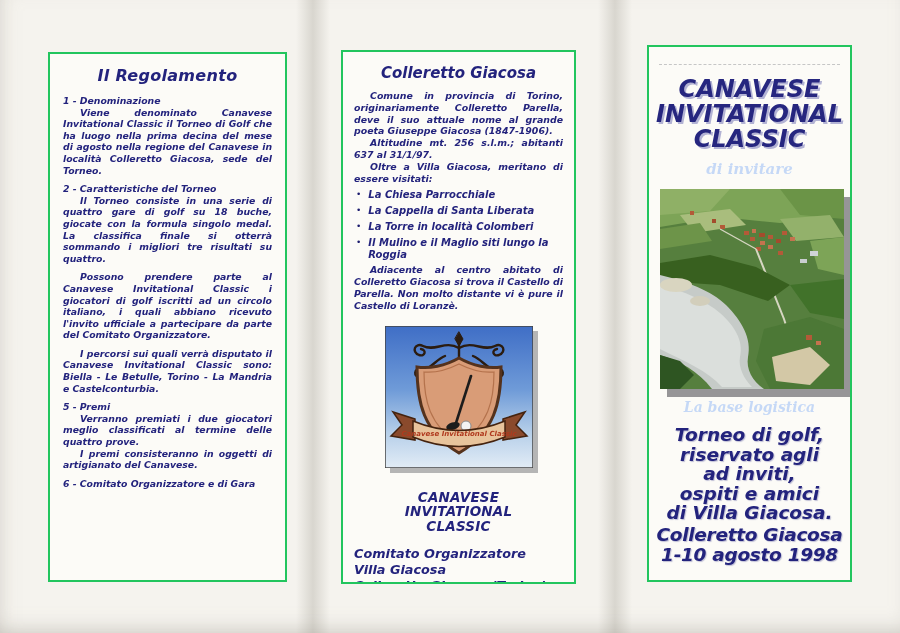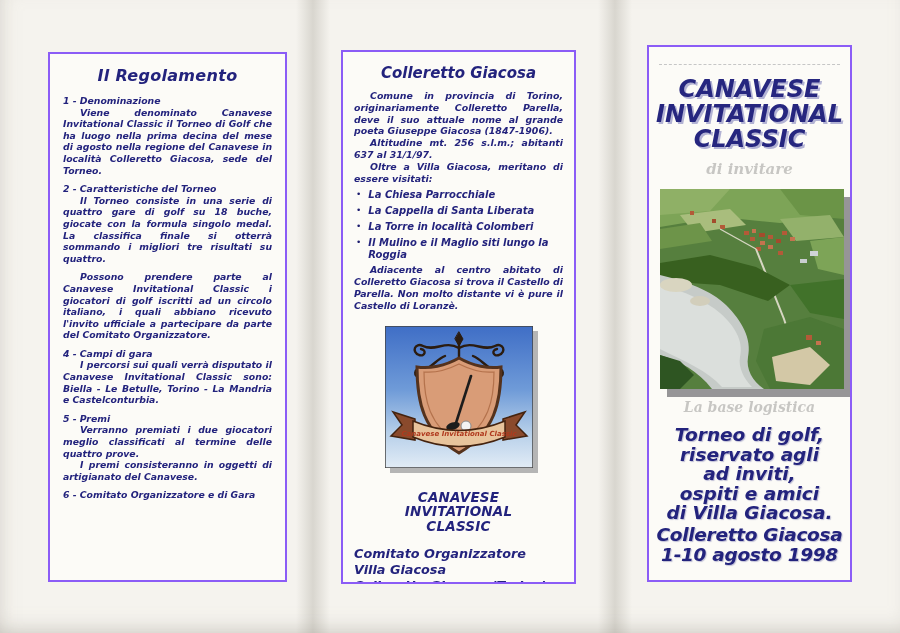--- a/index.html
+++ b/index.html
@@ -20,21 +20,21 @@
   .fold.f2 { left:598px; }
   .page-edge-shadow{
     position:absolute; left:0; top:0; right:0; bottom:0;
     box-shadow:inset 0 -14px 22px -14px rgba(160,156,146,.55), inset 14px 0 22px -16px rgba(160,156,146,.35);
     pointer-events:none;
   }
 
   .panel {
     position:absolute;
     background:#fcfbf7;
-    border:2px solid #8b5cf6;
+    border:2px solid #22c55e;
     overflow:hidden;
   }
   .panel-left   { left:48px;  top:52px; width:239px; height:530px; padding:8px 13px; }
   .panel-middle { left:341px; top:50px; width:235px; height:534px; padding:8px 11px; }
   .panel-right  { left:647px; top:45px; width:205px; height:537px; padding:0; }
 
   
   .reg-heading {
     text-align:center; font-size:16px; font-weight:bold; font-style:italic;
     color:#23237d; margin:4px 0 10px 0; letter-spacing:.3px;
@@ -103,21 +103,21 @@
   }
   .event-info {
     position:absolute; left:0; right:0; top:478px; text-align:center;
     font-size:18.5px; line-height:20px; font-weight:bold; font-style:italic;
     color:#23237d; text-shadow:1px 1px 1px rgba(150,150,190,.6);
     letter-spacing:-0.3px;
   }
   .ghost {
     position:absolute; left:0; right:0; text-align:center;
     font-family:"DejaVu Serif", serif; font-style:italic; font-weight:bold;
-    color:#404040; opacity:.28; filter:blur(.6px); pointer-events:none;
+    color:#3b82f6; opacity:.28; filter:blur(.6px); pointer-events:none;
   }
   .ghost.g1 { top:113px; font-size:15px; }
   .ghost.g2 { top:352px; font-size:14px; }
 </style>
 </head>
 <body>
 
 <div class="fold f1"></div>
 <div class="fold f2"></div>
 
@@ -129,21 +129,20 @@
     <div class="sec-body">Viene denominato Canavese Invitational Classic il Torneo di Golf che ha luogo nella prima decina del mese di agosto nella regione del Canavese in località Colleretto Giacosa, sede del Torneo.</div>
   </div>
   <div class="section">
     <div class="sec-title">2 - Caratteristiche del Torneo</div>
     <div class="sec-body">Il Torneo consiste in una serie di quattro gare di golf su 18 buche, giocate con la formula singolo medal. La classifica finale si otterrà sommando i migliori tre risultati su quattro.</div>
   </div>
   <div class="section">
     <div class="sec-body">Possono prendere parte al Canavese Invitational Classic i giocatori di golf iscritti ad un circolo italiano, i quali abbiano ricevuto l'invito ufficiale a partecipare da parte del Comitato Organizzatore.</div>
   </div>
   <div class="section">
-    <div class="sec-title">4 - Campi di gara</div>
     <div class="sec-body">I percorsi sui quali verrà disputato il Canavese Invitational Classic sono: Biella - Le Betulle, Torino - La Mandria e Castelconturbia.</div>
   </div>
   <div class="section">
     <div class="sec-title">5 - Premi</div>
     <div class="sec-body">Verranno premiati i due giocatori meglio classificati al termine delle quattro prove.</div>
     <div class="sec-body">I premi consisteranno in oggetti di artigianato del Canavese.</div>
   </div>
   <div class="section">
     <div class="sec-title">6 - Comitato Organizzatore e di Gara</div>
   </div>

